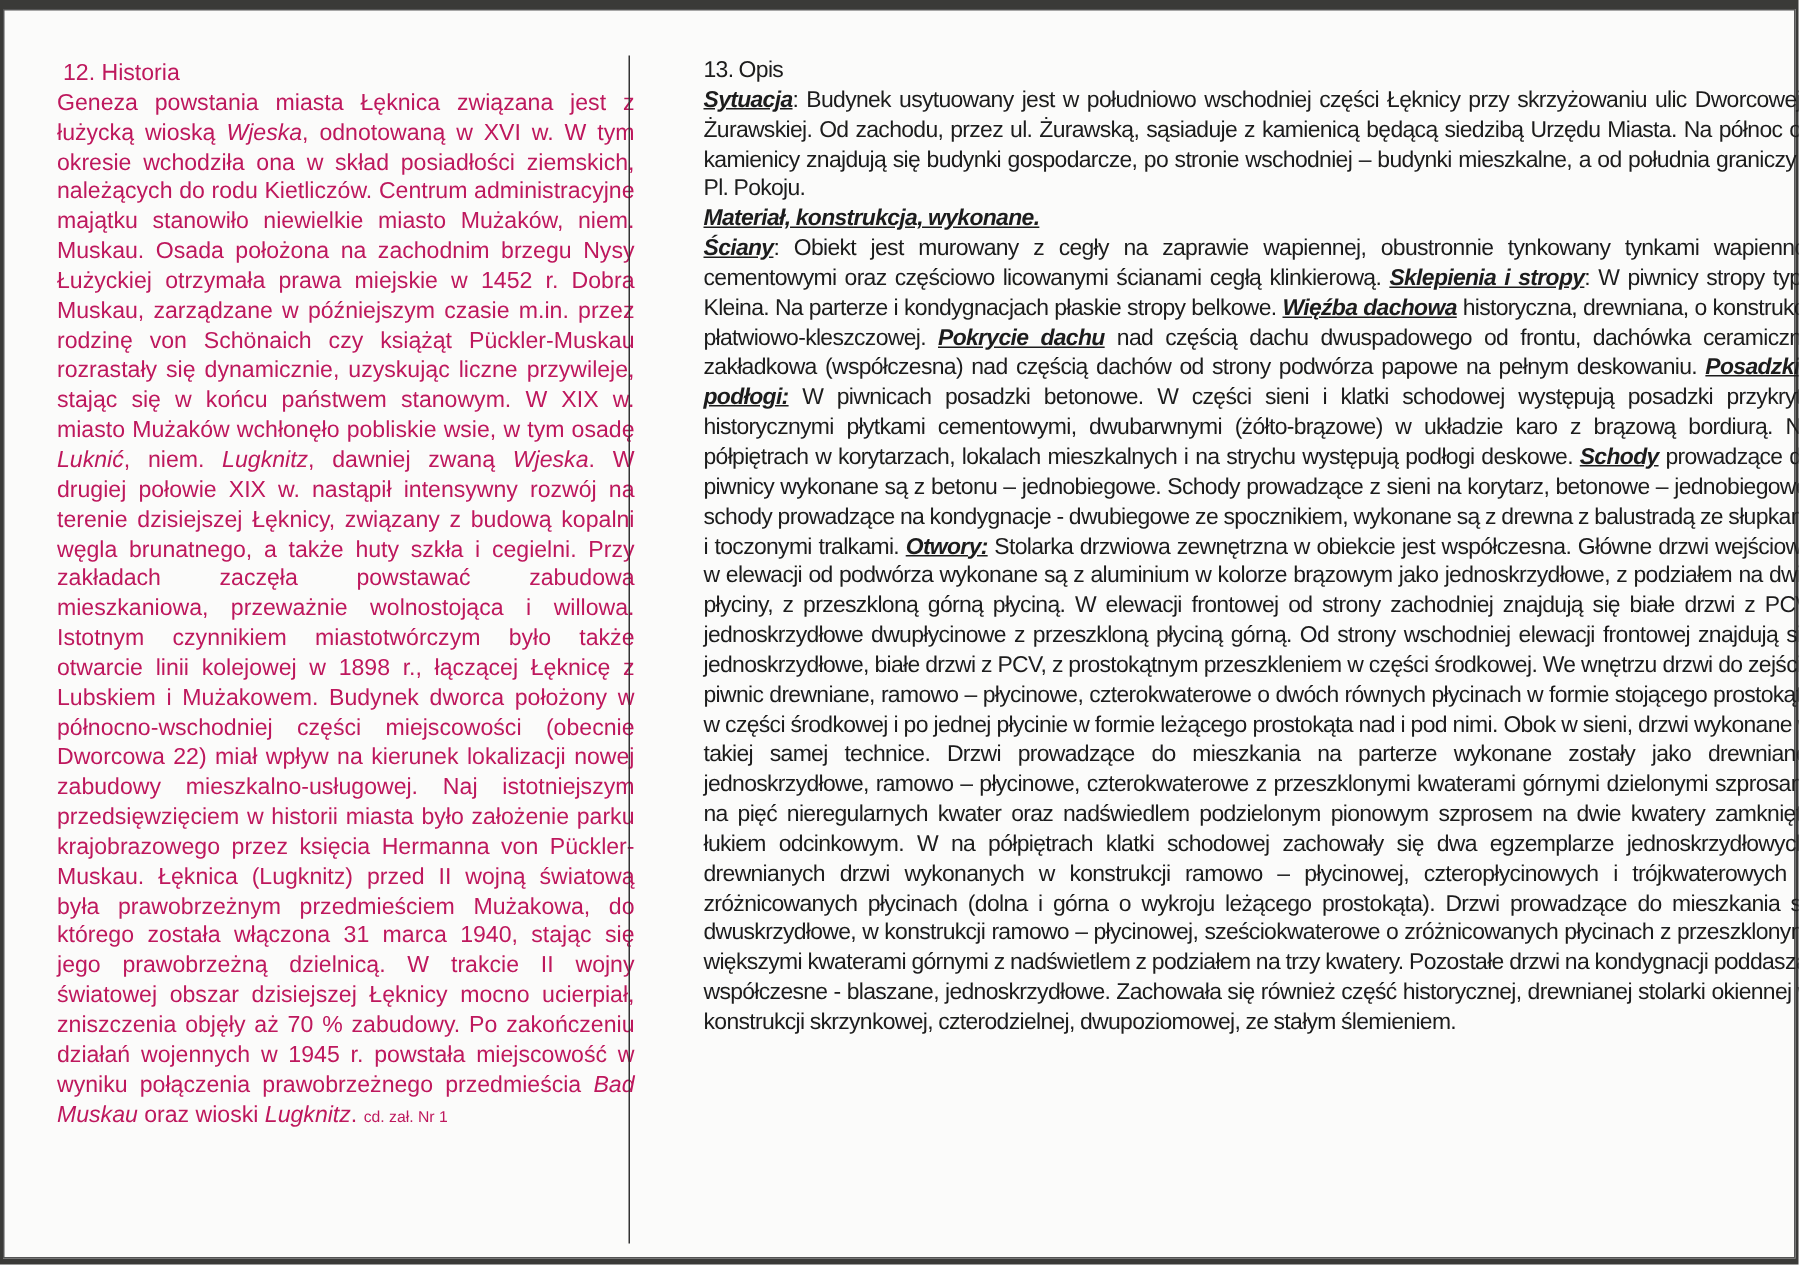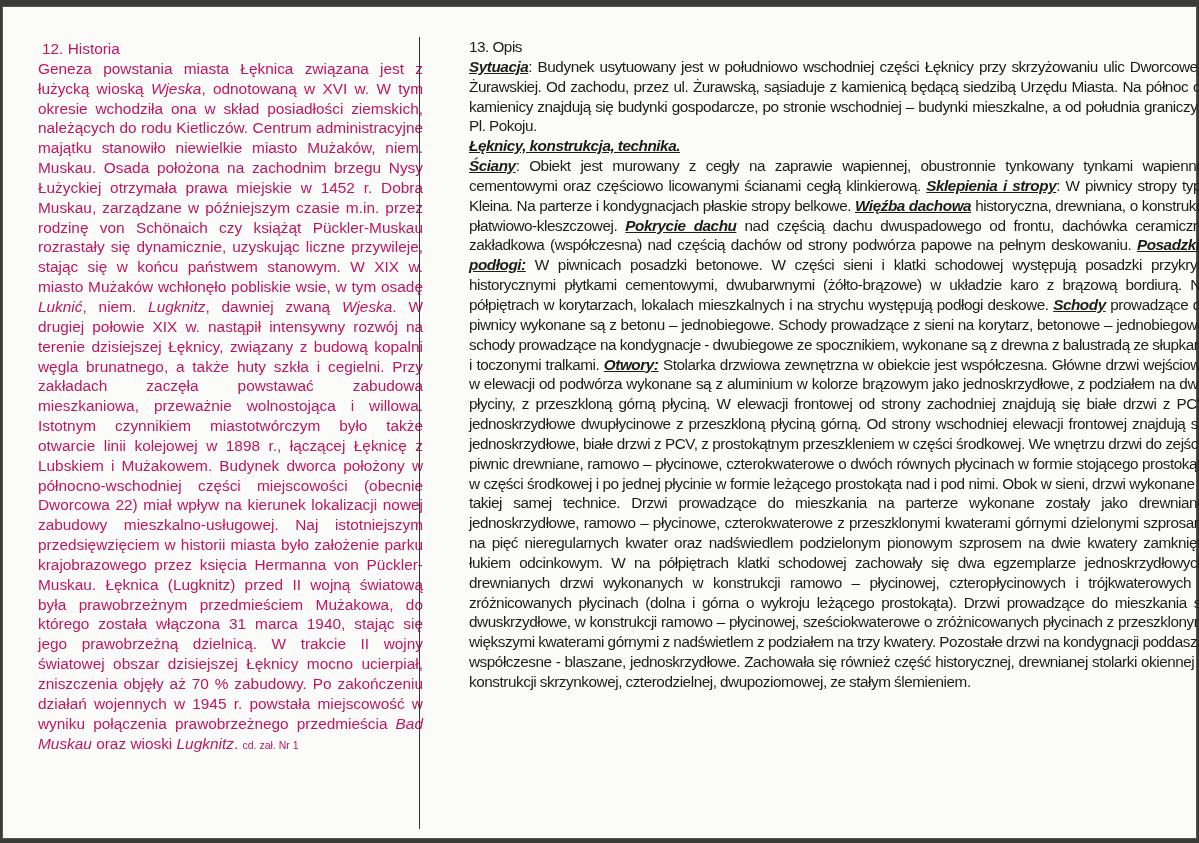--- a/index.html
+++ b/index.html
@@ -46,17 +46,17 @@
 <div class="page">
   <div class="col-left">
     <span class="heading hist-heading">12.  Historia</span>
     <p id="left-text"><span>Geneza powstania miasta Łęknica związana jest z łużycką wioską </span><span class="i">Wjeska</span><span>, odnotowaną w XVI w. W tym okresie wchodziła ona w skład posiadłości ziemskich, należących do rodu Kietliczów. Centrum administracyjne majątku stanowiło niewielkie miasto Mużaków, niem. Muskau. Osada położona na zachodnim brzegu Nysy Łużyckiej otrzymała prawa miejskie w 1452 r. Dobra Muskau, zarządzane w późniejszym czasie m.in. przez rodzinę von Schönaich czy książąt Pückler-Muskau rozrastały się dynamicznie, uzyskując liczne przywileje, stając się w końcu państwem stanowym. W XIX w. miasto Mużaków wchłonęło pobliskie wsie, w tym osadę </span><span class="i">Luknić</span><span>, niem. </span><span class="i">Lugknitz</span><span>, dawniej zwaną </span><span class="i">Wjeska</span><span>. W drugiej połowie XIX w. nastąpił intensywny rozwój na terenie dzisiejszej Łęknicy, związany z budową kopalni węgla brunatnego, a także huty szkła i cegielni. Przy zakładach zaczęła powstawać zabudowa mieszkaniowa, przeważnie wolnostojąca i willowa. Istotnym czynnikiem miastotwórczym było także otwarcie linii kolejowej w 1898 r., łączącej Łęknicę z Lubskiem i Mużakowem. Budynek dworca położony w północno-wschodniej części miejscowości (obecnie Dworcowa 22) miał wpływ na kierunek lokalizacji nowej zabudowy mieszkalno-usługowej. Naj istotniejszym przedsięwzięciem w historii miasta było założenie parku krajobrazowego przez księcia Hermanna von Pückler-Muskau. Łęknica (Lugknitz) przed II wojną światową była prawobrzeżnym przedmieściem Mużakowa, do którego została włączona 31 marca 1940, stając się jego prawobrzeżną dzielnicą. W trakcie II wojny światowej obszar dzisiejszej Łęknicy mocno ucierpiał, zniszczenia objęły aż 70 % zabudowy. Po zakończeniu działań wojennych w 1945 r. powstała miejscowość w wyniku połączenia prawobrzeżnego przedmieścia </span><span class="i">Bad Muskau</span><span> oraz wioski </span><span class="i">Lugknitz</span><span>. </span><span class="small">cd. zał. Nr 1</span></p>
   </div>
   <div class="divider"></div>
   <div class="col-right">
     <span class="heading">13. Opis</span>
     <div id="right-text">
         <p><span class="u">Sytuacja</span><span>: Budynek usytuowany jest w południowo wschodniej części Łęknicy przy skrzyżowaniu ulic Dworcowej i Żurawskiej. Od zachodu, przez ul. Żurawską, sąsiaduje z kamienicą  będącą siedzibą Urzędu Miasta. Na północ od kamienicy znajdują się budynki gospodarcze, po stronie wschodniej – budynki mieszkalne, a od południa graniczy z Pl. Pokoju.</span></p>
-        <p><span class="u">Łęknicy, konstrukcja, technika.</span></p>
+        <p><span class="u">Materiał, konstrukcja, wykonane.</span></p>
         <p><span class="u">Ściany</span><span>: Obiekt jest murowany z cegły na zaprawie wapiennej, obustronnie tynkowany tynkami wapienno-cementowymi oraz częściowo licowanymi ścianami cegłą klinkierową. </span><span class="u">Sklepienia i stropy</span><span>: W piwnicy stropy typu Kleina. Na parterze i kondygnacjach płaskie stropy belkowe. </span><span class="u">Więźba dachowa</span><span> historyczna, drewniana, o konstrukcji płatwiowo-kleszczowej. </span><span class="u">Pokrycie dachu</span><span> nad częścią dachu dwuspadowego od frontu, dachówka ceramiczna zakładkowa (współczesna) nad częścią dachów od strony podwórza papowe na pełnym deskowaniu. </span><span class="u">Posadzki i podłogi:</span><span> W piwnicach posadzki betonowe. W części sieni i klatki schodowej występują posadzki przykryte historycznymi płytkami cementowymi, dwubarwnymi (żółto-brązowe) w układzie karo z brązową bordiurą. Na półpiętrach w korytarzach, lokalach mieszkalnych i na strychu występują podłogi deskowe. </span><span class="u">Schody</span><span> prowadzące do piwnicy wykonane są z betonu – jednobiegowe. Schody prowadzące z sieni na korytarz, betonowe – jednobiegowe, schody prowadzące na kondygnacje - dwubiegowe ze spocznikiem, wykonane są z drewna z balustradą ze słupkami i toczonymi tralkami. </span><span class="u">Otwory:</span><span> Stolarka drzwiowa zewnętrzna w obiekcie jest współczesna. Główne drzwi wejściowe w elewacji od podwórza wykonane są z aluminium w kolorze brązowym jako jednoskrzydłowe, z podziałem na dwie płyciny, z przeszkloną górną płyciną. W elewacji frontowej od strony zachodniej znajdują się białe drzwi z PCV, jednoskrzydłowe dwupłycinowe z przeszkloną płyciną górną. Od strony wschodniej elewacji frontowej znajdują się jednoskrzydłowe, białe drzwi z PCV, z prostokątnym przeszkleniem w części środkowej. We wnętrzu drzwi do zejścia piwnic drewniane, ramowo – płycinowe, czterokwaterowe o dwóch równych płycinach w formie stojącego prostokąta w części środkowej i po jednej płycinie w formie leżącego prostokąta nad i pod nimi. Obok w sieni, drzwi wykonane w takiej samej technice. Drzwi prowadzące do mieszkania na parterze wykonane zostały jako drewniane, jednoskrzydłowe, ramowo – płycinowe, czterokwaterowe z przeszklonymi kwaterami górnymi dzielonymi szprosami na pięć nieregularnych kwater oraz nadświedlem podzielonym pionowym szprosem na dwie kwatery zamknięte łukiem odcinkowym. W na półpiętrach klatki schodowej zachowały się dwa egzemplarze jednoskrzydłowych, drewnianych drzwi wykonanych w konstrukcji ramowo – płycinowej, czteropłycinowych i trójkwaterowych o zróżnicowanych płycinach (dolna i górna o wykroju leżącego prostokąta). Drzwi prowadzące do mieszkania są dwuskrzydłowe, w konstrukcji ramowo – płycinowej, sześciokwaterowe o zróżnicowanych płycinach z przeszklonymi większymi kwaterami górnymi z nadświetlem z podziałem na trzy kwatery. Pozostałe drzwi na kondygnacji poddasza, współczesne - blaszane, jednoskrzydłowe. Zachowała się również część historycznej, drewnianej stolarki okiennej w konstrukcji skrzynkowej, czterodzielnej, dwupoziomowej, ze stałym ślemieniem.</span></p>
       </div>
   </div>
 </div>
 
 </body></html>

